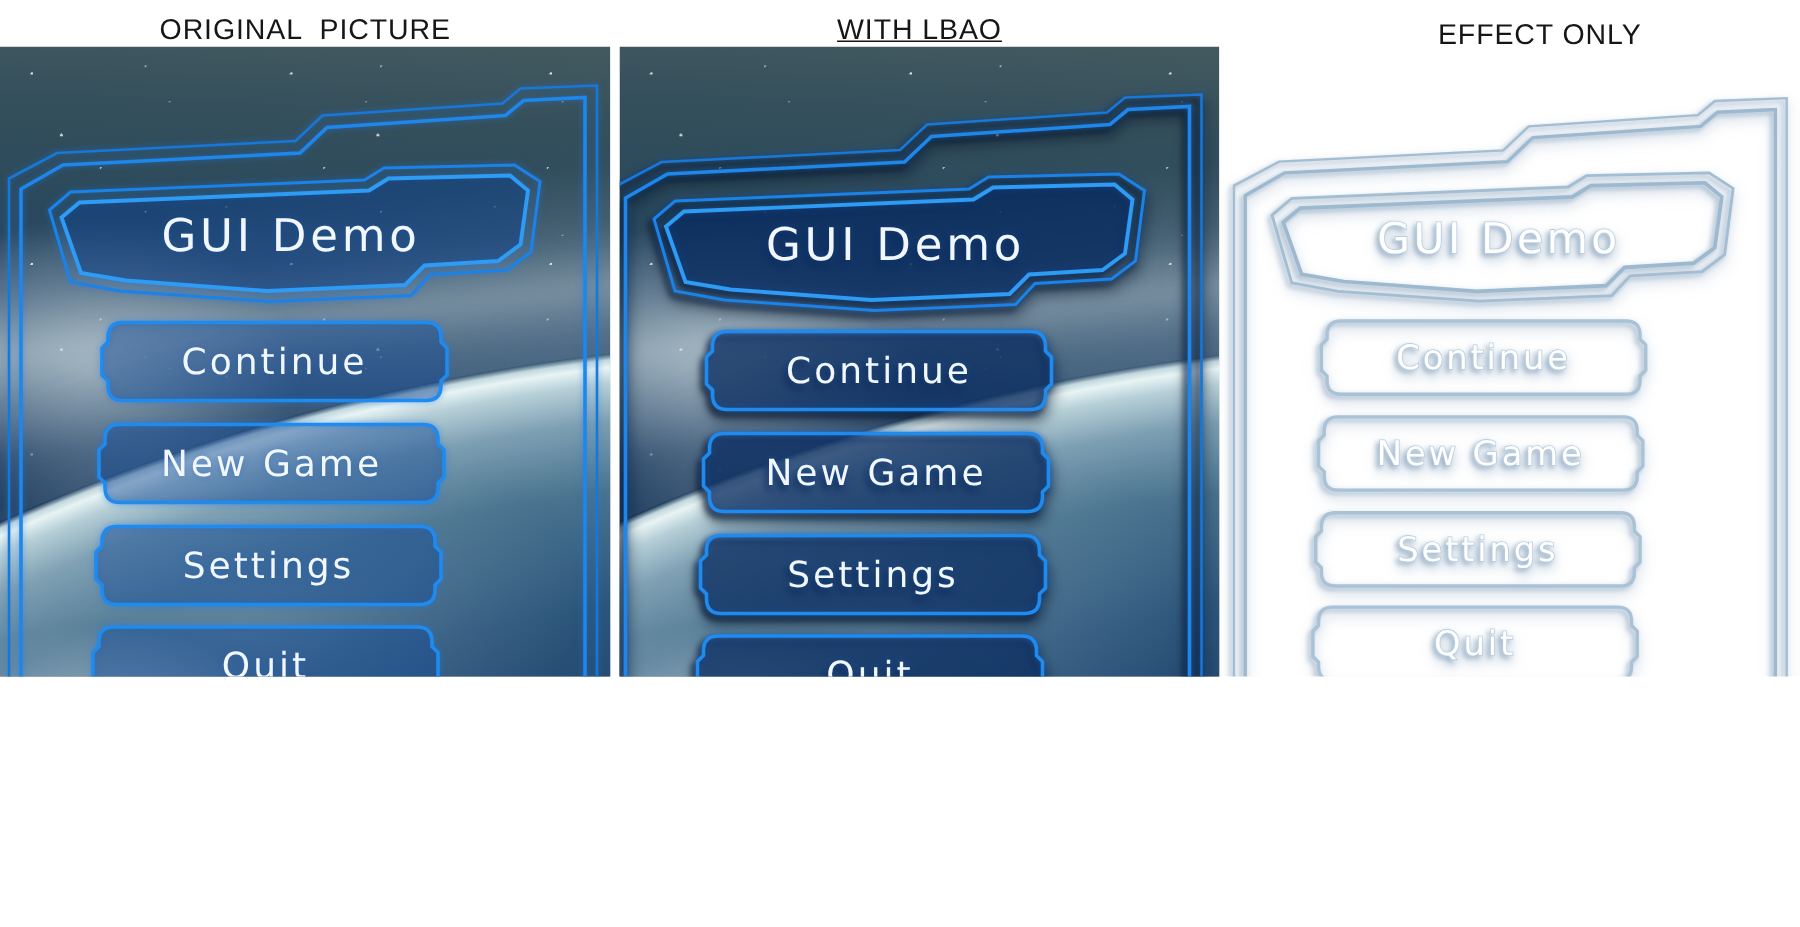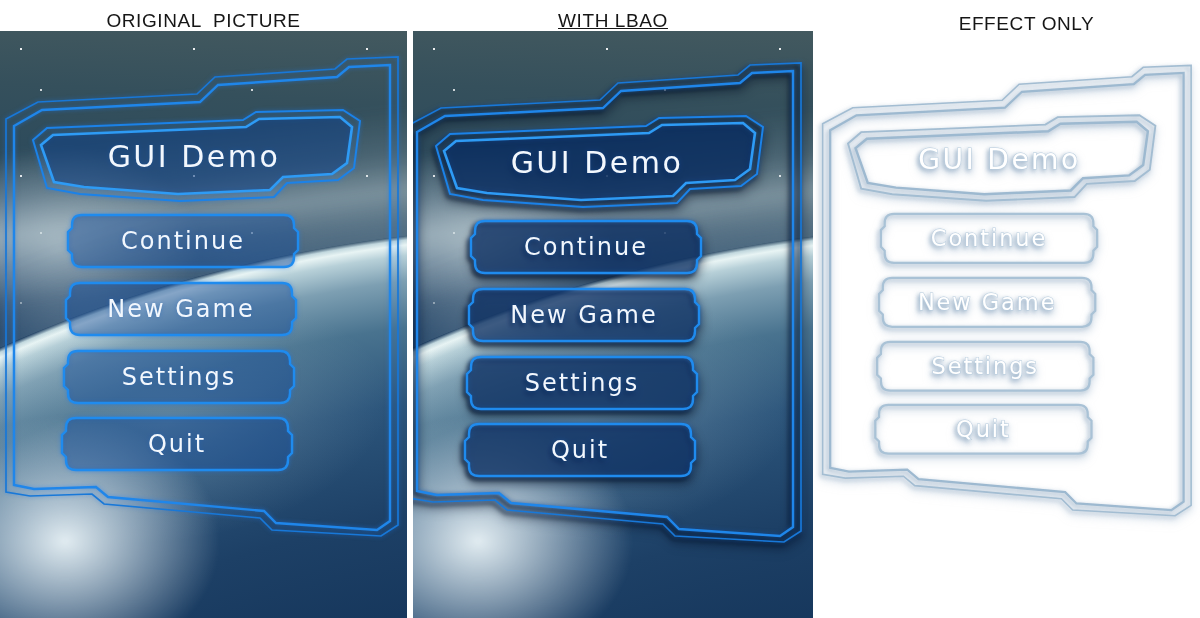--- a/index.html
+++ b/index.html
@@ -14,21 +14,21 @@
     position:absolute; top:0; height:41px;
     display:flex; align-items:center; justify-content:center;
     font-size:19px; letter-spacing:0.6px; color:#161616;
     white-space:pre;
   }
   #label-original { left:0;   width:407px; }
   #label-lbao     { left:413px; width:400px;text-decoration:underline; }
   #label-effect   { left:833px; width:387px; padding-top:7px; box-sizing:border-box; }
 
   
-  .panel { position:absolute; top:31px; height:587px; overflow:hidden; }
+  .panel { position:absolute; top:31px; height:420px; overflow:hidden; }
   #panel-original { left:0;     width:407px; }
   #panel-lbao     { left:413px; width:400px; }
   #panel-effect   { left:813px; width:387px; background:#ffffff; }
   .divider { position:absolute; top:31px; left:407px; width:6px; height:587px; background:#ffffff; }
 
   
   .space { position:absolute; inset:0; }
   .sky {
     position:absolute; inset:0;
     background:linear-gradient(183deg,

